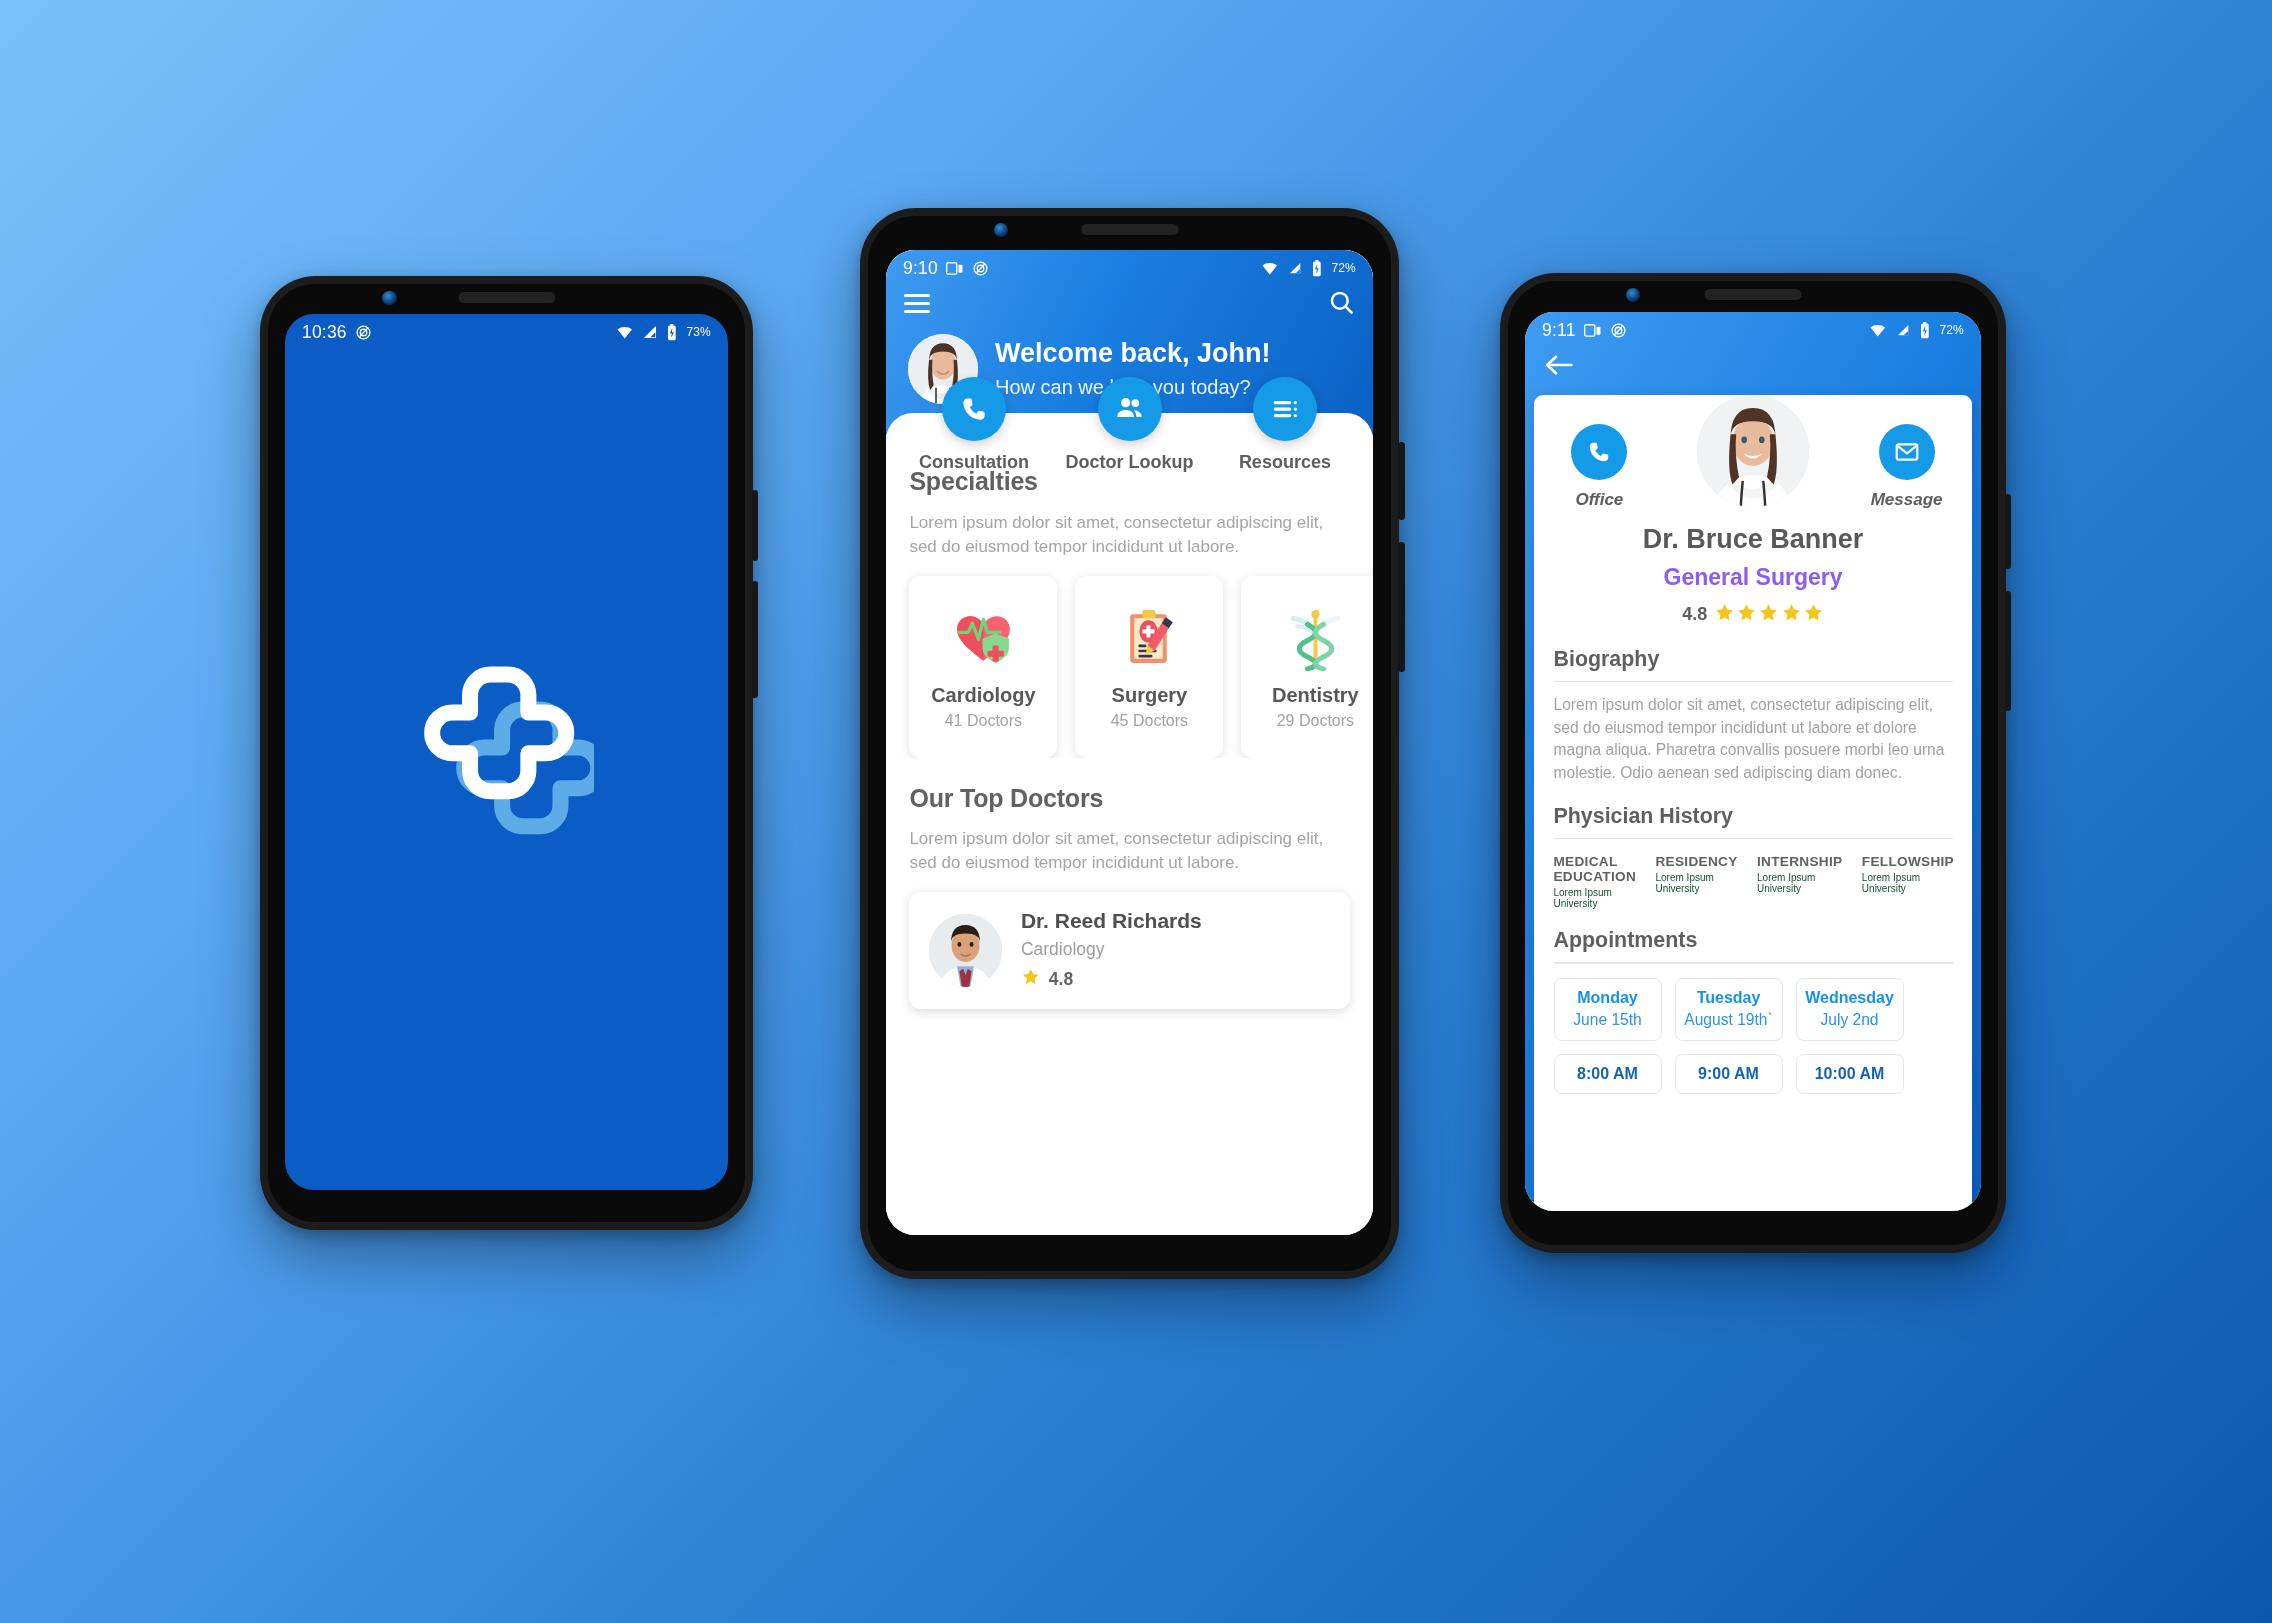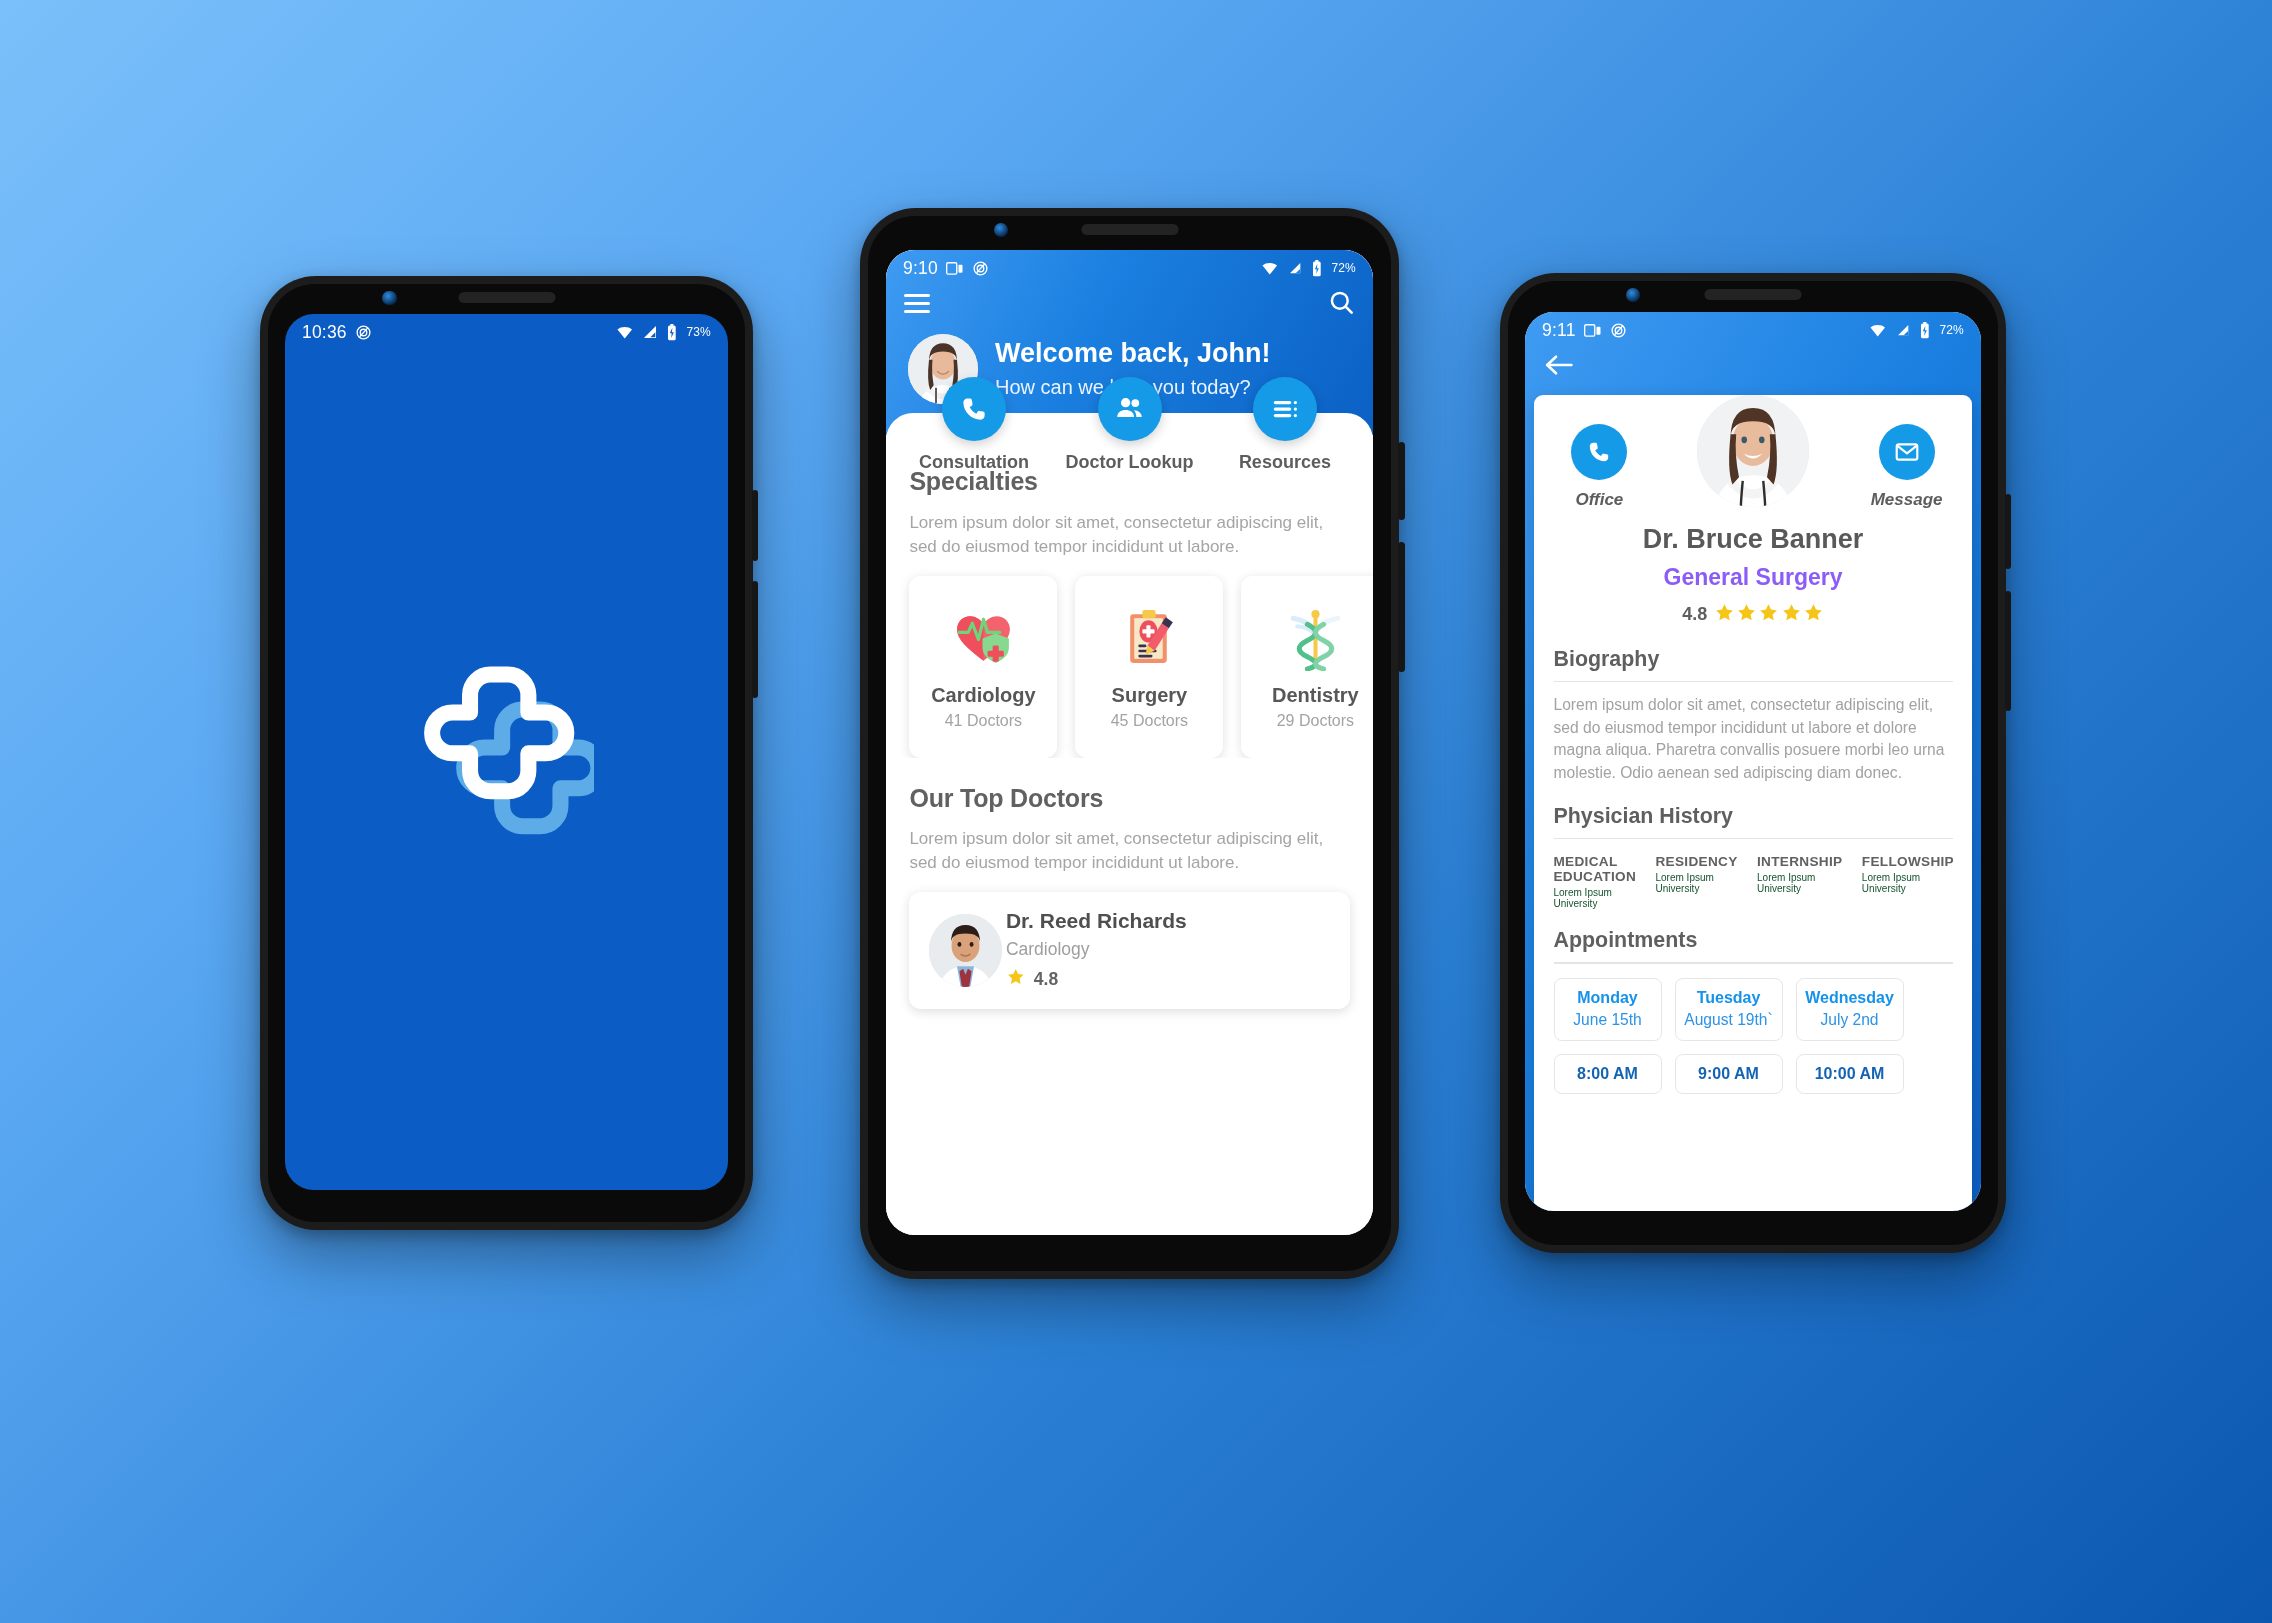--- a/index.html
+++ b/index.html
@@ -85,21 +85,21 @@
                border-radius: 11.7px; box-shadow: 0 2.6px 10.4px rgba(0,0,0,.12);
                display: flex; flex-direction: column; align-items: center;
                justify-content: center; padding: 7.8px; }
   .spec-icon { width: 70px; height: 70px; display: flex; align-items: center;
                justify-content: center; margin-bottom: 10.4px; }
   .spec-name { font-size: 20px; font-weight: 700; color: #575757; white-space: nowrap; }
   .spec-count { font-size: 16px; color: #a3a3a3; margin-top: 5.2px; white-space: nowrap; }
 
   .doc-card { margin: 17px 23.4px 0 23.4px; background: #fff; border-radius: 11.7px;
               box-shadow: 0 2.6px 10.4px rgba(0,0,0,.13); display: flex; align-items: center;
-              gap: 4px; padding: 17px 19.5px; }
+              gap: 19px; padding: 17px 19.5px; }
   .doc-photo { width: 73px; height: 73px; border-radius: 50%; overflow: hidden;
                flex: 0 0 auto; background: #dfe3e6; }
   .doc-name { font-size: 21px; font-weight: 700; color: #4f4f4f; }
   .doc-spec { font-size: 17.5px; color: #9e9e9e; margin-top: 5.8px; }
   .doc-rate { display: flex; align-items: center; gap: 8.4px; margin-top: 7.1px;
               font-size: 17.5px; font-weight: 700; color: #636363; }
 
   
   .profile { width: 100%; height: 100%;
              background: linear-gradient(120deg, #3f9bf2 0%, #1a7fe0 45%, #0b60c4 100%);

